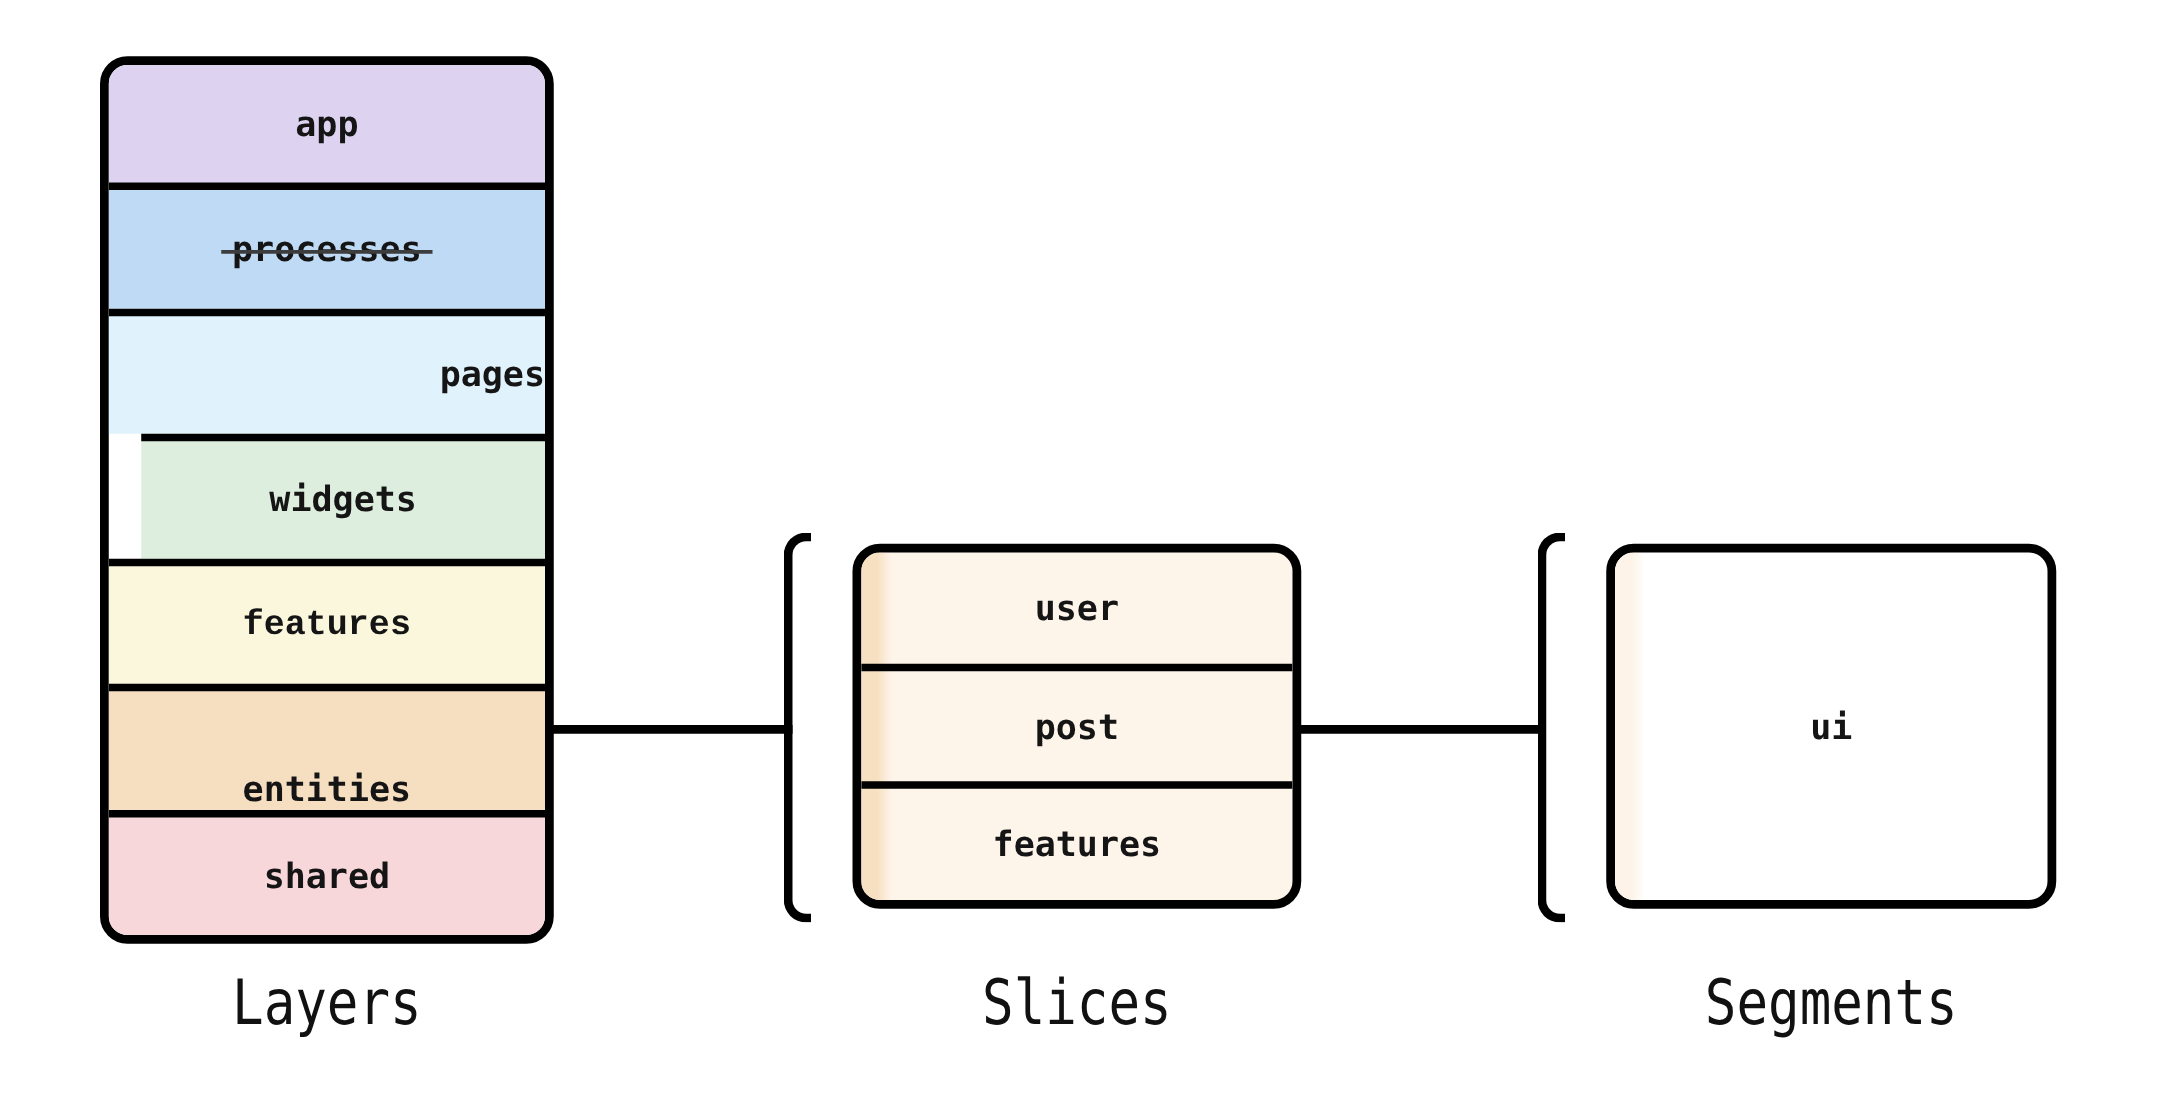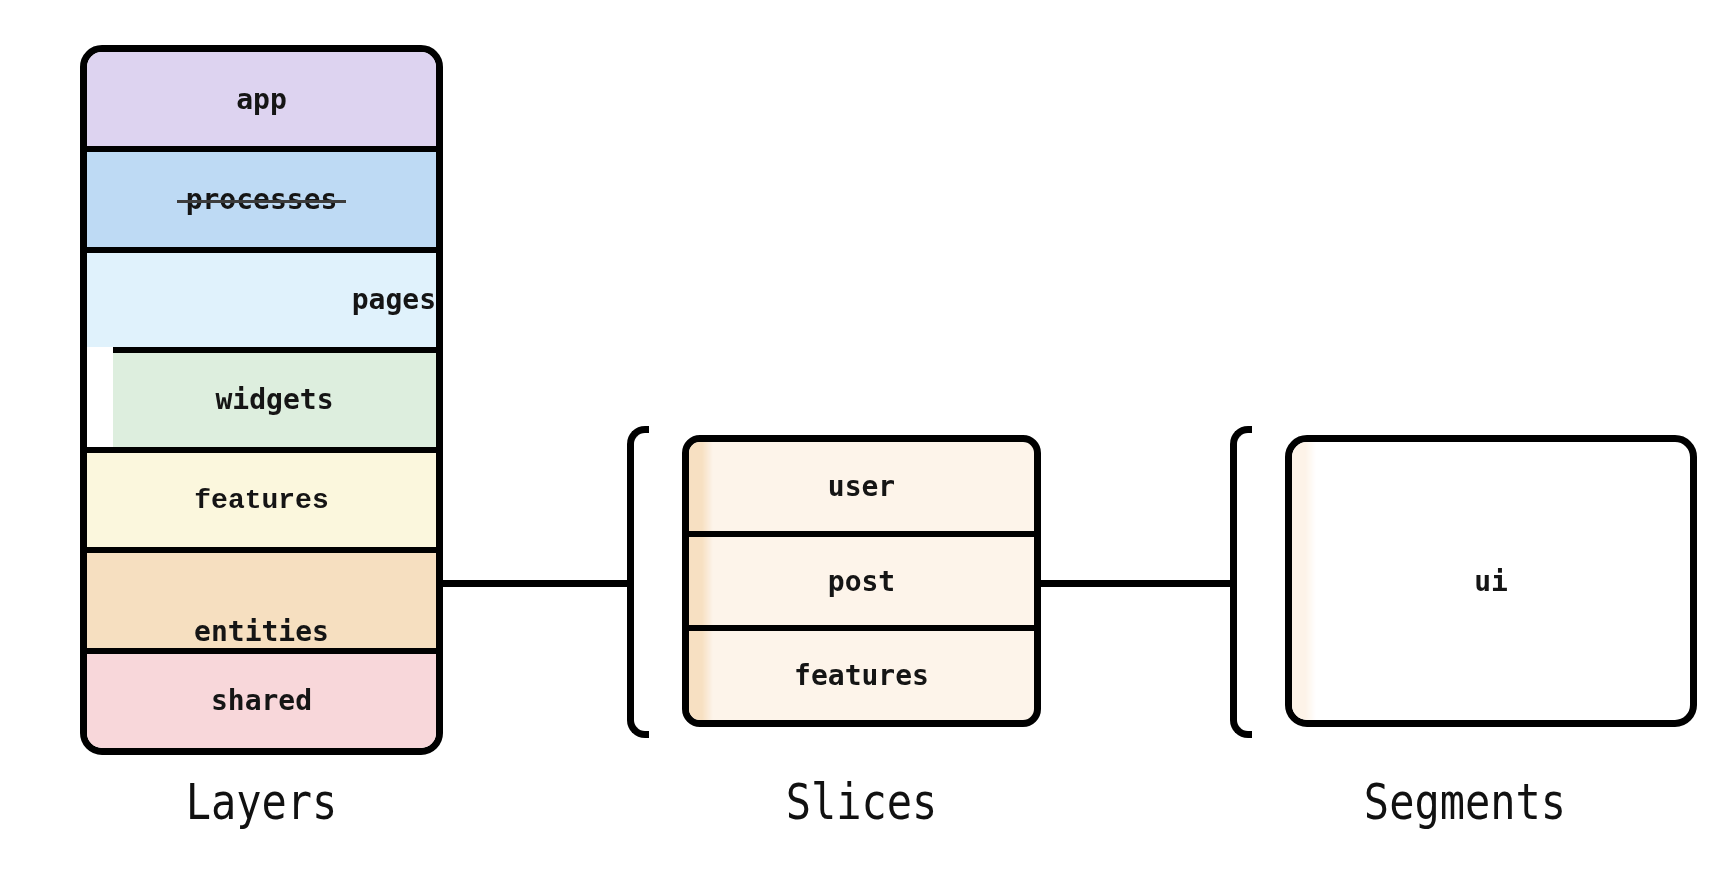--- a/index.html
+++ b/index.html
@@ -20,22 +20,22 @@
   .stack-box {
     position: absolute;
     border: 7px solid #000;
     border-radius: 22px;
     overflow: hidden;
     display: flex;
     flex-direction: column;
     box-sizing: border-box;
   }
   .layers-box   { left: 80px;   top: 45px;  width: 363px; height: 710px; }
-  .slices-box   { left: 682px;  top: 435px; width: 359px; height: 292px; border-radius: 18px; }
-  .segments-box { left: 1285px; top: 435px; width: 412px; height: 292px; }
+  .slices-box   { left: 682px;  top: 435px; width: 359px; height: 292px; }
+  .segments-box { left: 1285px; top: 435px; width: 360px; height: 292px; }
 
   .accent-strip {
     position: absolute;
     left: 0; top: 0; bottom: 0;
     width: 24px;
     -webkit-mask-image: linear-gradient(90deg, #000 55%, transparent 100%);
     mask-image: linear-gradient(90deg, #000 55%, transparent 100%);
   }
 
   .stack-row {

